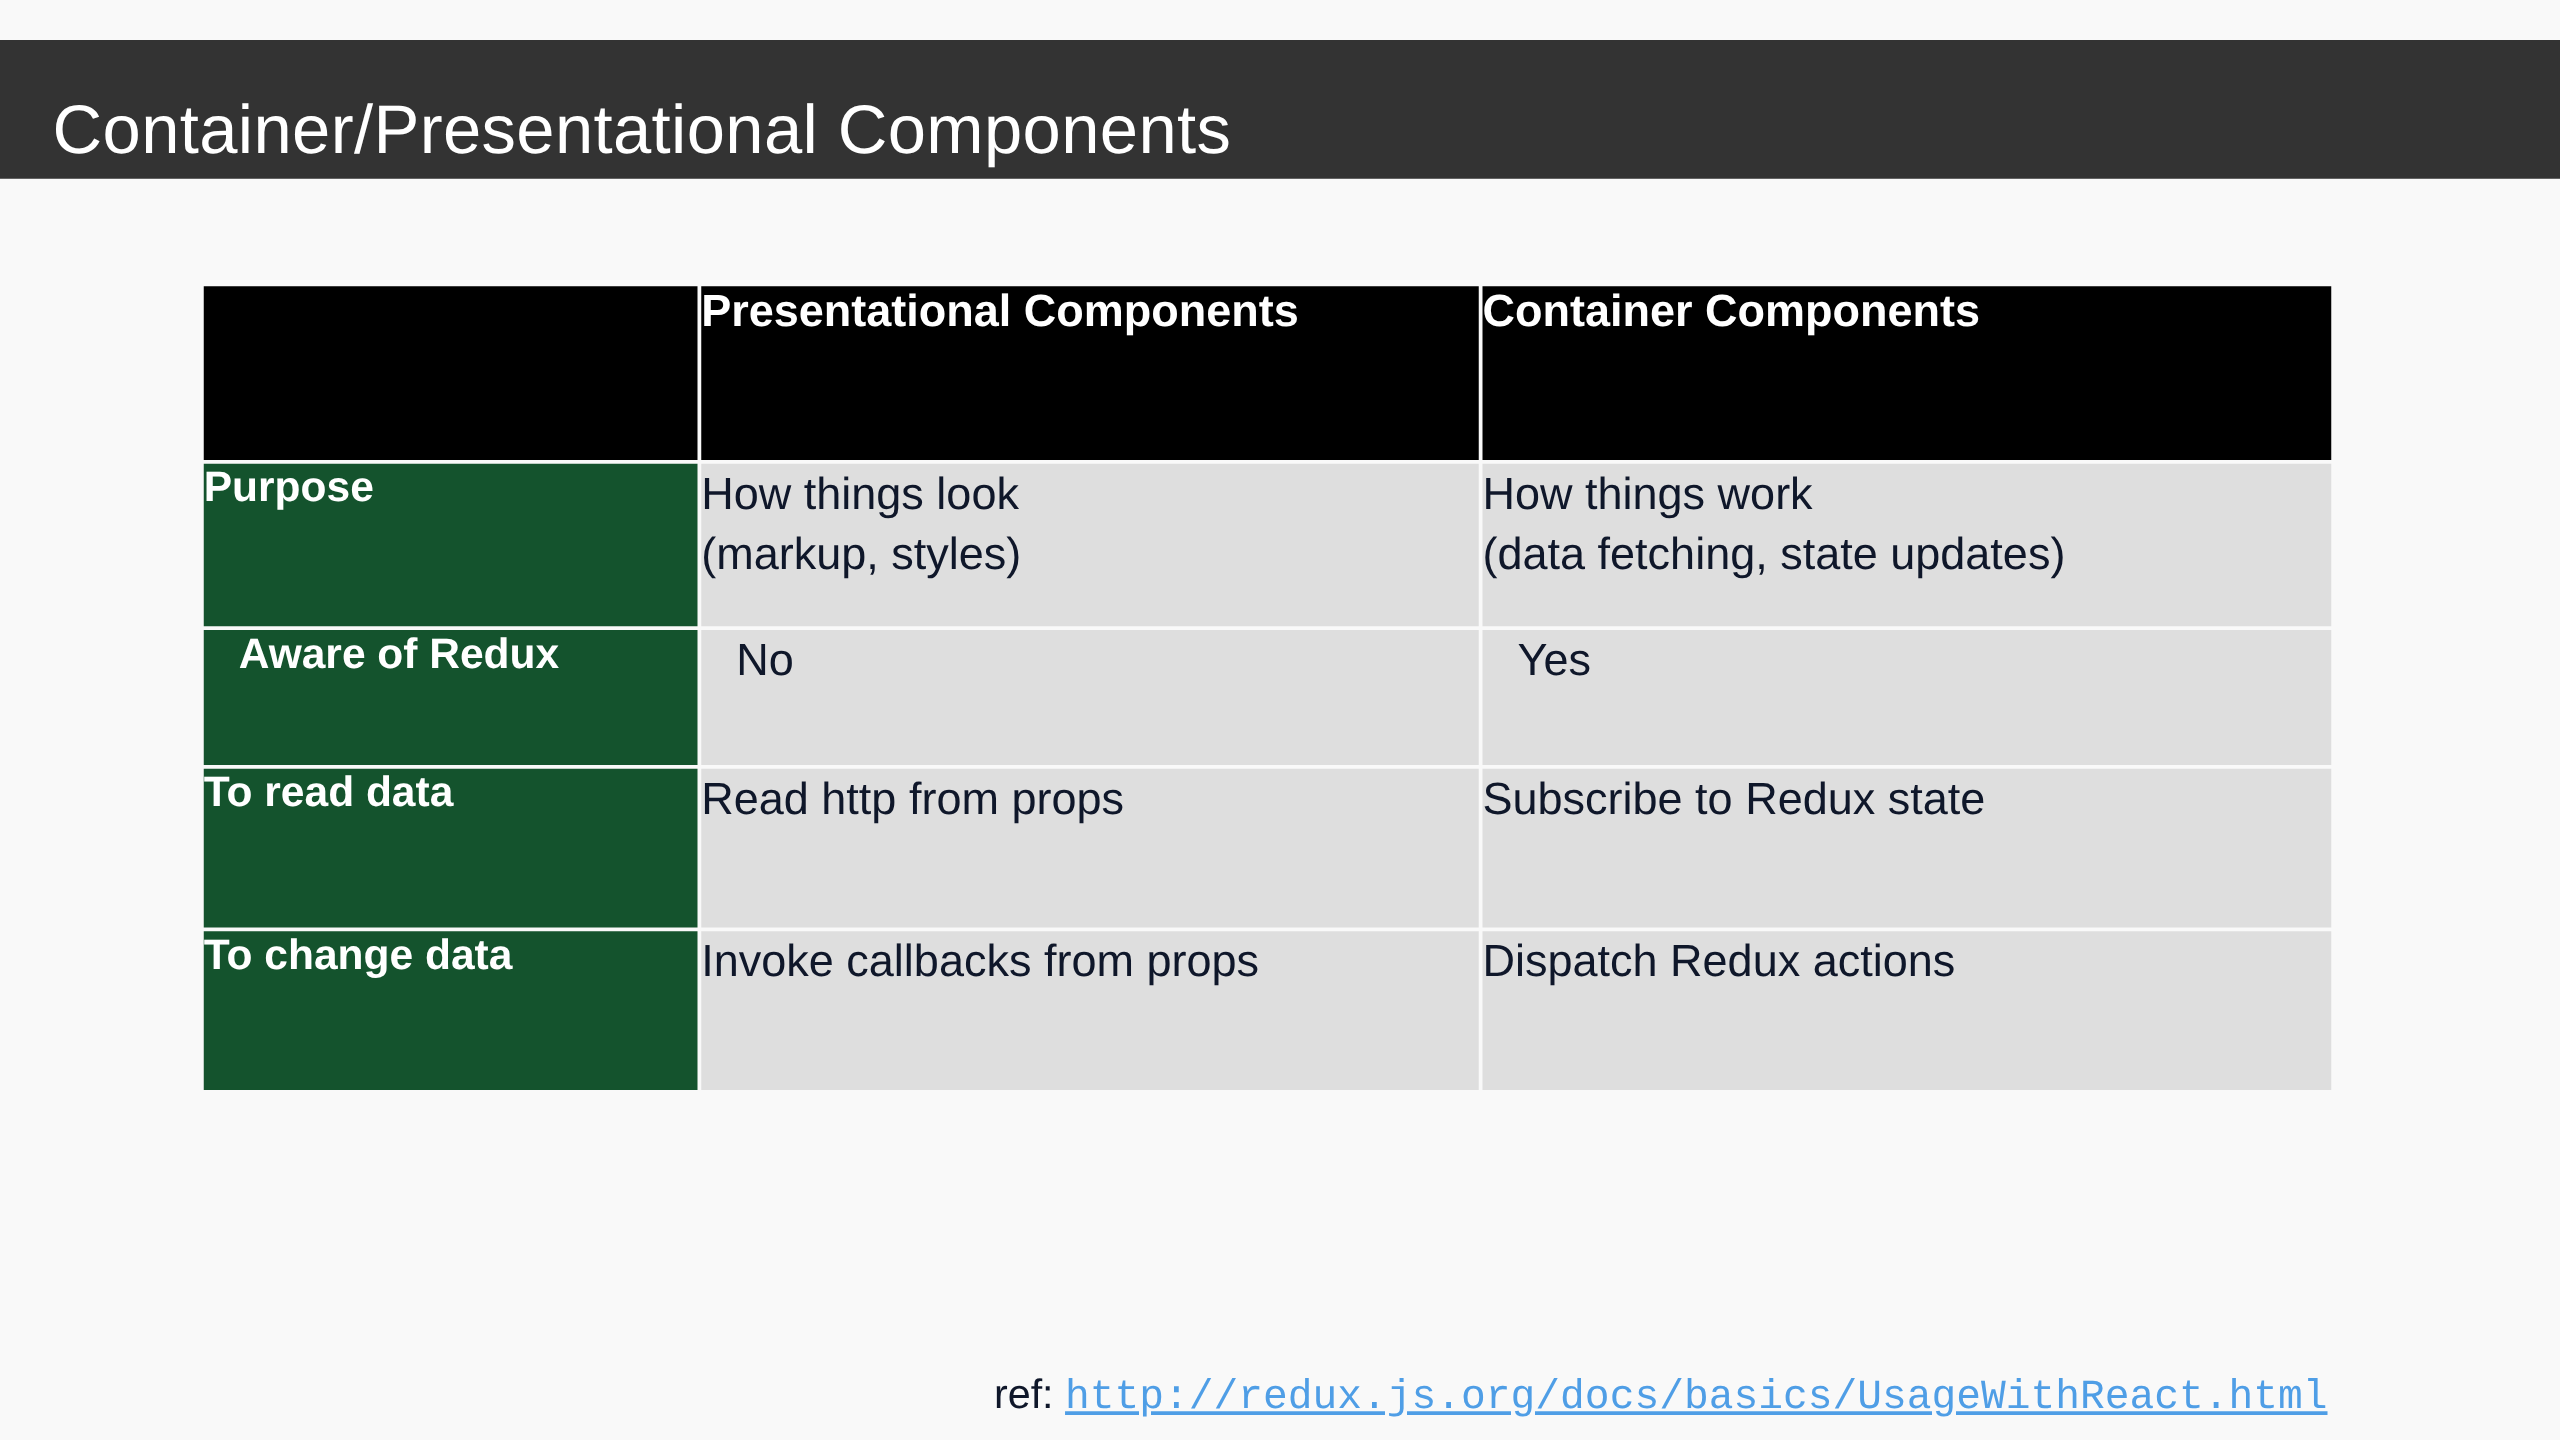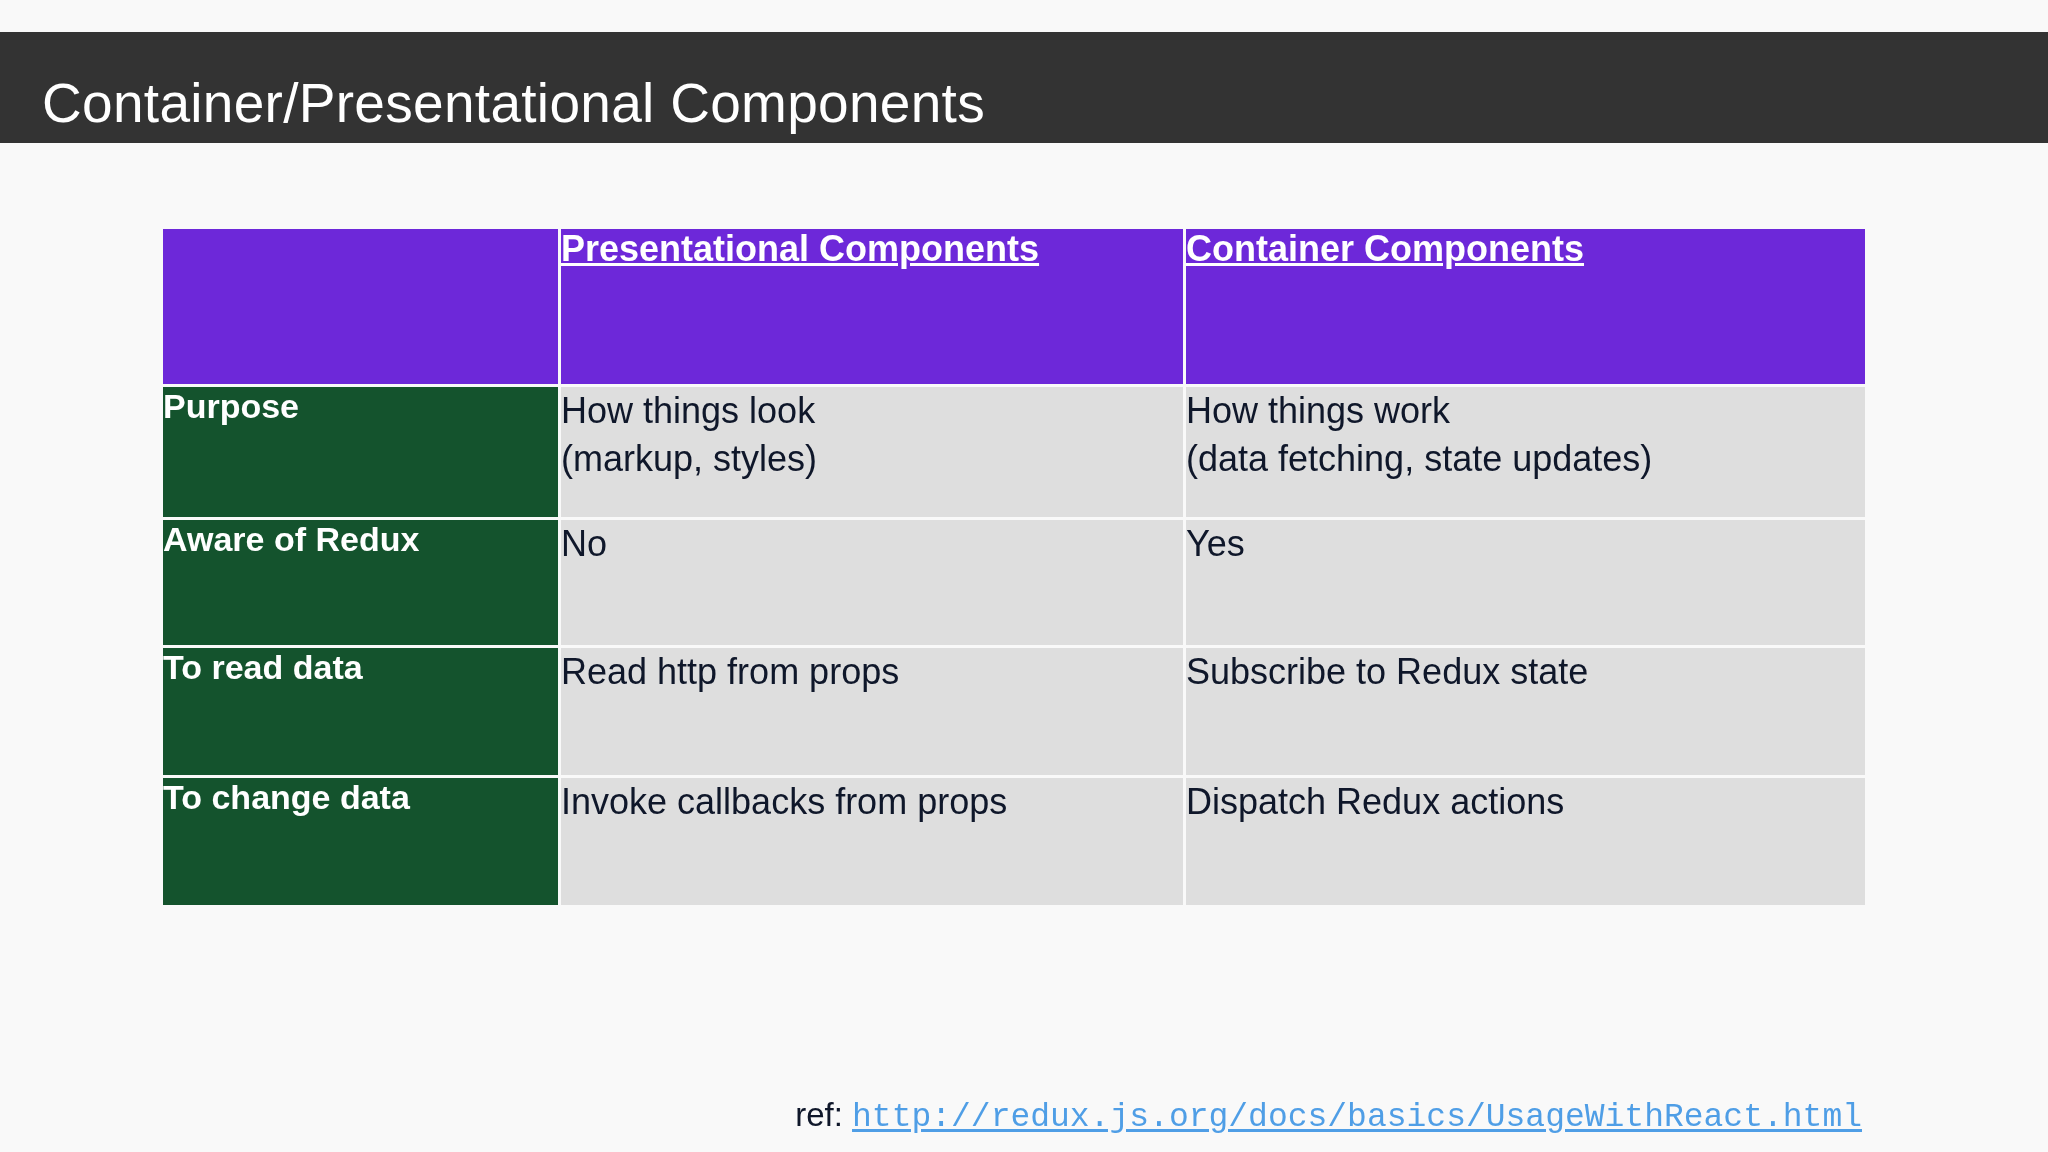--- a/index.html
+++ b/index.html
@@ -68,29 +68,28 @@
     vertical-align: top;
     padding: 0;
     margin: 0;
   }
 
   col.c-label { width: 395px; }
   col.c-pres  { width: 622px; }
   col.c-cont  { width: 679px; }
 
   .cell-head {
-    background: #6d28d9;
-    height: 155px;
+    background: #000000;
+    height: 139px;
     color: #ffffff;
     font-size: 36px;
     font-weight: bold;
     padding: 14px 0 0 8px;
     line-height: 1.1;
     white-space: nowrap;
-    text-decoration: underline;
   }
   .cell-head.blank { font-size: 0; }
 
   .cell-label {
     background: #14532d;
     color: #ffffff;
     font-size: 34px;
     font-weight: bold;
     padding: 14px 0 0 8px;
     line-height: 1.15;
@@ -101,21 +100,21 @@
     background: #dedede;
     color: #0f172a;
     font-size: 36px;
     font-weight: 400;
     padding: 12px 0 0 6px;
     line-height: 1.32;
     white-space: pre-line;
   }
 
   tr.row-purpose   .cell-label, tr.row-purpose   .cell-value { height: 130px; }
-  tr.row-redux     .cell-label, tr.row-redux     .cell-value { height: 125px; }
+  tr.row-redux     .cell-label, tr.row-redux     .cell-value { height: 108px; padding-left: 28px; }
   tr.row-read      .cell-label, tr.row-read      .cell-value { height: 127px; }
   tr.row-change    .cell-label, tr.row-change    .cell-value { height: 127px; }
 
   
   .ref-line {
     position: absolute;
     left: 0;
     top: 953px;          
     width: 1862px;
     text-align: right;

